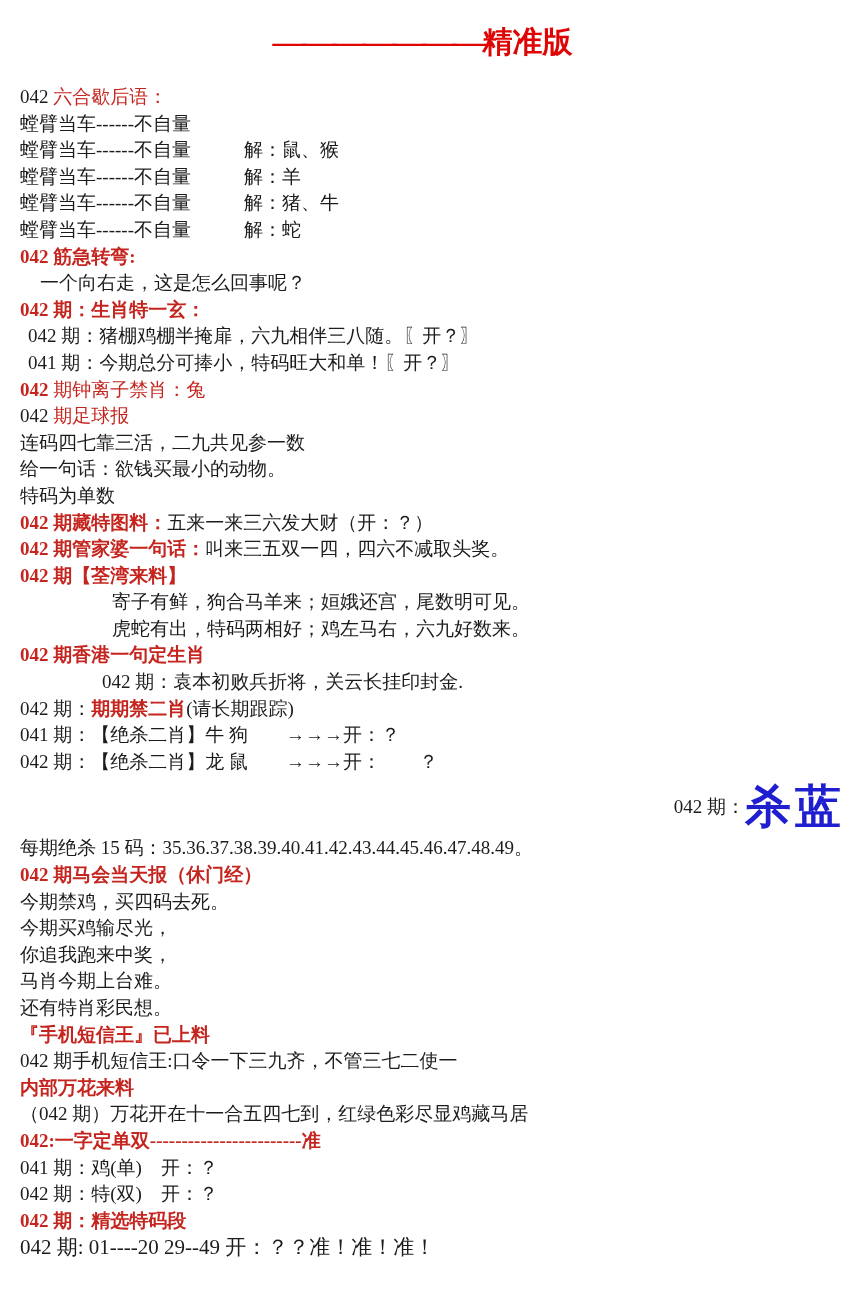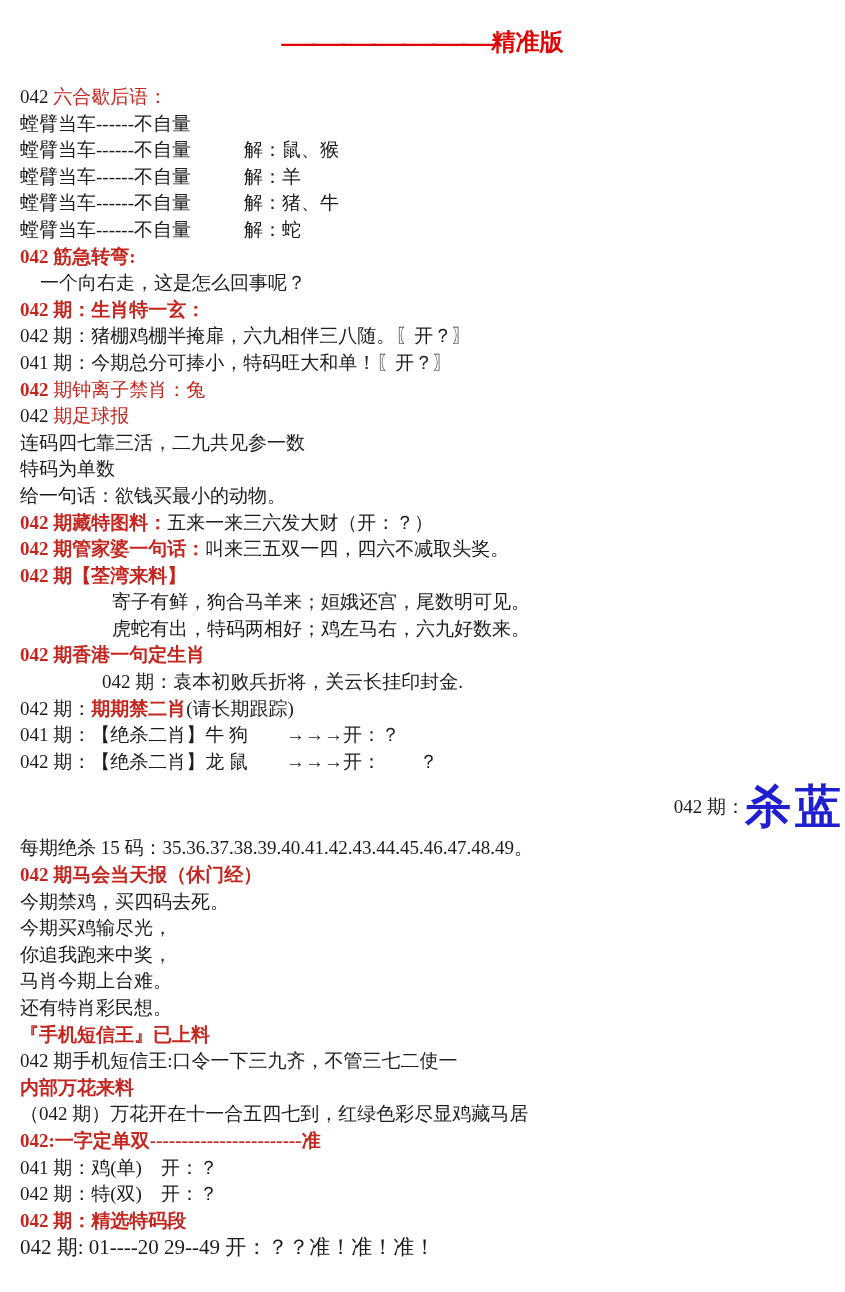--- a/index.html
+++ b/index.html
@@ -9,32 +9,32 @@
     color:#1c1c1c;
   }
   .page{width:845px;height:1292px;}
   
   .title{
     height:84px;display:flex;align-items:center;justify-content:center;
     white-space:pre;
   }
   .t-main{font-size:46px;font-weight:bold;color:#e00505;letter-spacing:2px;}
   .t-dash{font-size:34px;font-weight:bold;color:#e00505;letter-spacing:-4px;}
-  .t-sub{font-size:24px;font-weight:bold;color:#e00505;}
+  .t-sub{font-size:30px;font-weight:bold;color:#e00505;}
   
   .line{
     height:26.6px;line-height:26.6px;font-size:19px;
     padding-left:20px;white-space:pre;
   }
   .red{color:#c5251f;}
   .rb{color:#c5251f;font-weight:bold;}
   .blk{color:#1c1c1c;}
   .col-left{display:inline-block;width:224px;}
   .ind-p{padding-left:40px;}   
-  .ind-c{}  
+  .ind-c{margin-left:8px;}  
   .ind-m{padding-left:112px;}  
   .ind-y{padding-left:102px;}  
   .line-big{height:60px;line-height:60px;text-align:right;}
   .big-blue{
     color:#1f1fd0;font-weight:bold;font-size:46px;
     vertical-align:middle;letter-spacing:4px;
   }
   .big-prefix{vertical-align:middle;}
   .last{font-size:21px;}
 </style>
@@ -56,22 +56,22 @@
   <div class="line ind-p"><span class="blk">一个向右走，这是怎么回事呢？</span></div>
 
   <div class="line"><span class="rb">042 期：生肖特一玄：</span></div>
   <div class="line ind-c"><span class="blk">042 期：猪棚鸡棚半掩扉，六九相伴三八随。〖开？〗</span></div>
   <div class="line ind-c"><span class="blk">041 期：今期总分可捧小，特码旺大和单！〖开？〗</span></div>
 
   <div class="line"><span class="rb">042 </span><span class="red">期钟离子禁肖：兔</span></div>
 
   <div class="line"><span class="blk">042 </span><span class="red">期足球报</span></div>
   <div class="line"><span class="blk">连码四七靠三活，二九共见参一数</span></div>
+  <div class="line"><span class="blk">给一句话：欲钱买最小的动物。</span></div>
   <div class="line"><span class="blk">特码为单数</span></div>
-  <div class="line"><span class="blk">给一句话：欲钱买最小的动物。</span></div>
 
   <div class="line"><span class="rb">042 期藏特图料：</span><span class="blk">五来一来三六发大财（开：？）</span></div>
   <div class="line"><span class="rb">042 期管家婆一句话：</span><span class="blk">叫来三五双一四，四六不减取头奖。</span></div>
 
   <div class="line"><span class="rb">042 期【荃湾来料】</span></div>
   <div class="line ind-m"><span class="blk">寄子有鲜，狗合马羊来；姮娥还宫，尾数明可见。</span></div>
   <div class="line ind-m"><span class="blk">虎蛇有出，特码两相好；鸡左马右，六九好数来。</span></div>
 
   <div class="line"><span class="rb">042 期香港一句定生肖</span></div>
   <div class="line ind-y"><span class="blk">042 期：袁本初败兵折将，关云长挂印封金.</span></div>

